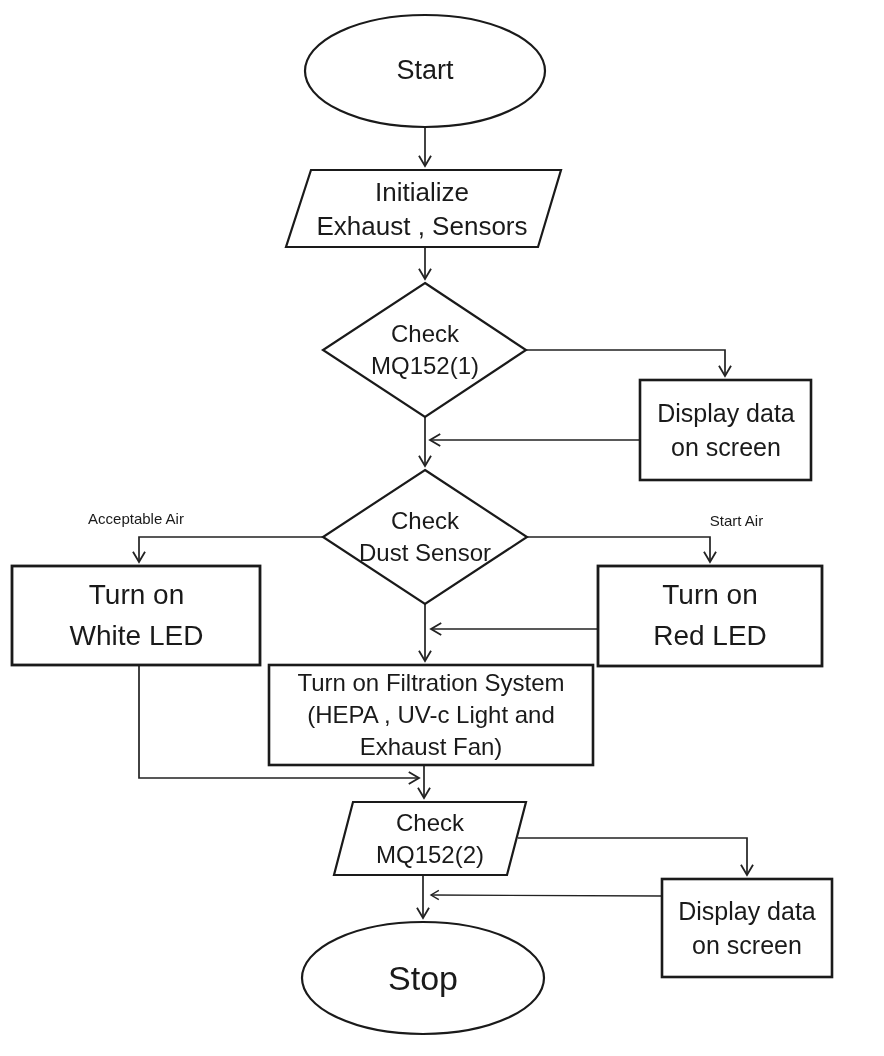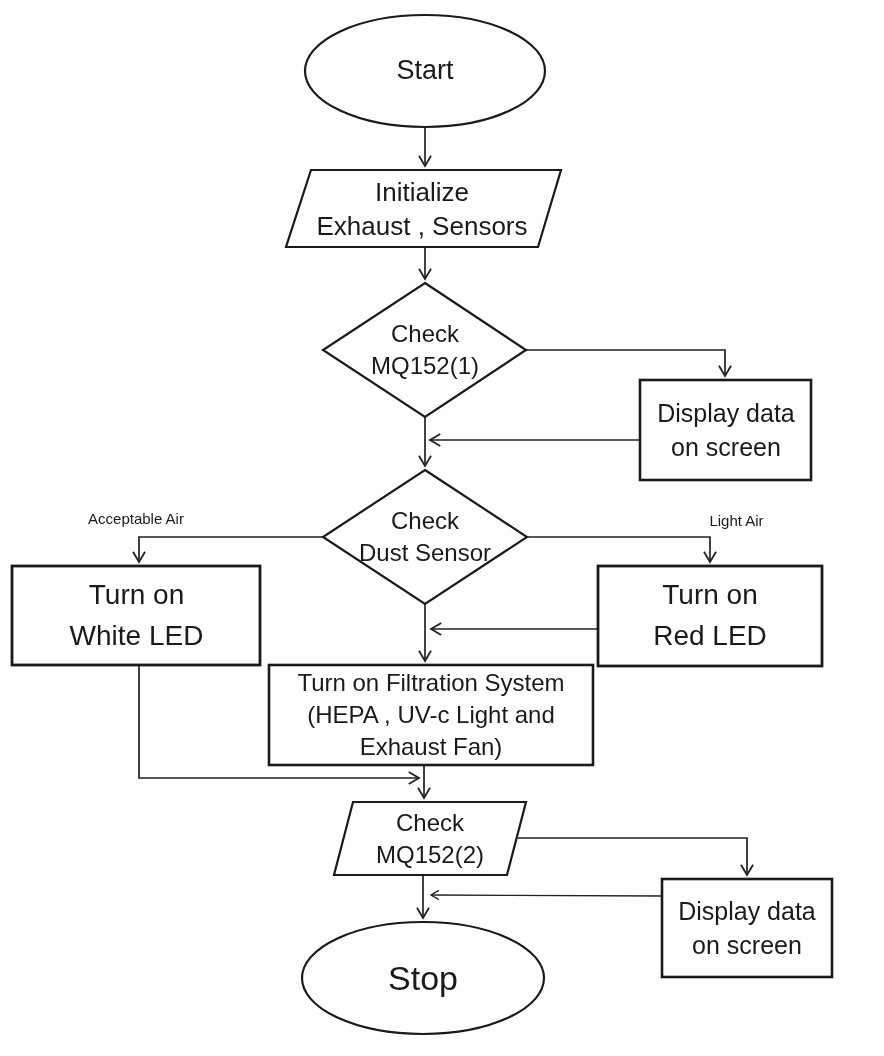--- a/index.html
+++ b/index.html
@@ -107,15 +107,15 @@
   <div class="label n-filt">Turn on Filtration System
 (HEPA , UV-c Light and
 Exhaust Fan)</div>
   <div class="label n-p2">Check
 MQ152(2)</div>
   <div class="label n-disp2">Display data
 on screen</div>
   <div class="label n-stop">Stop</div>
 
   <div class="label edge-label e-acceptable">Acceptable Air</div>
-  <div class="label edge-label e-heavy">Light Air</div>
+  <div class="label edge-label e-heavy">Start Air</div>
 
 </div>
 
 </body></html>

